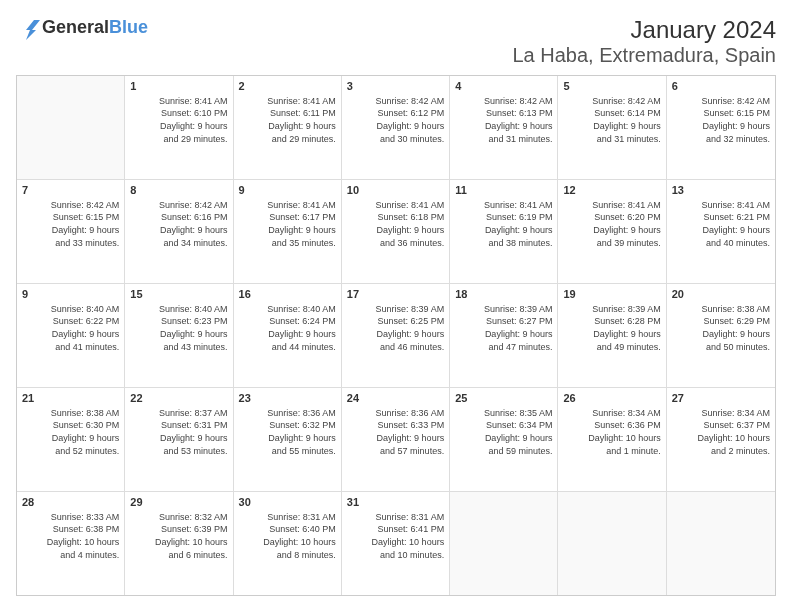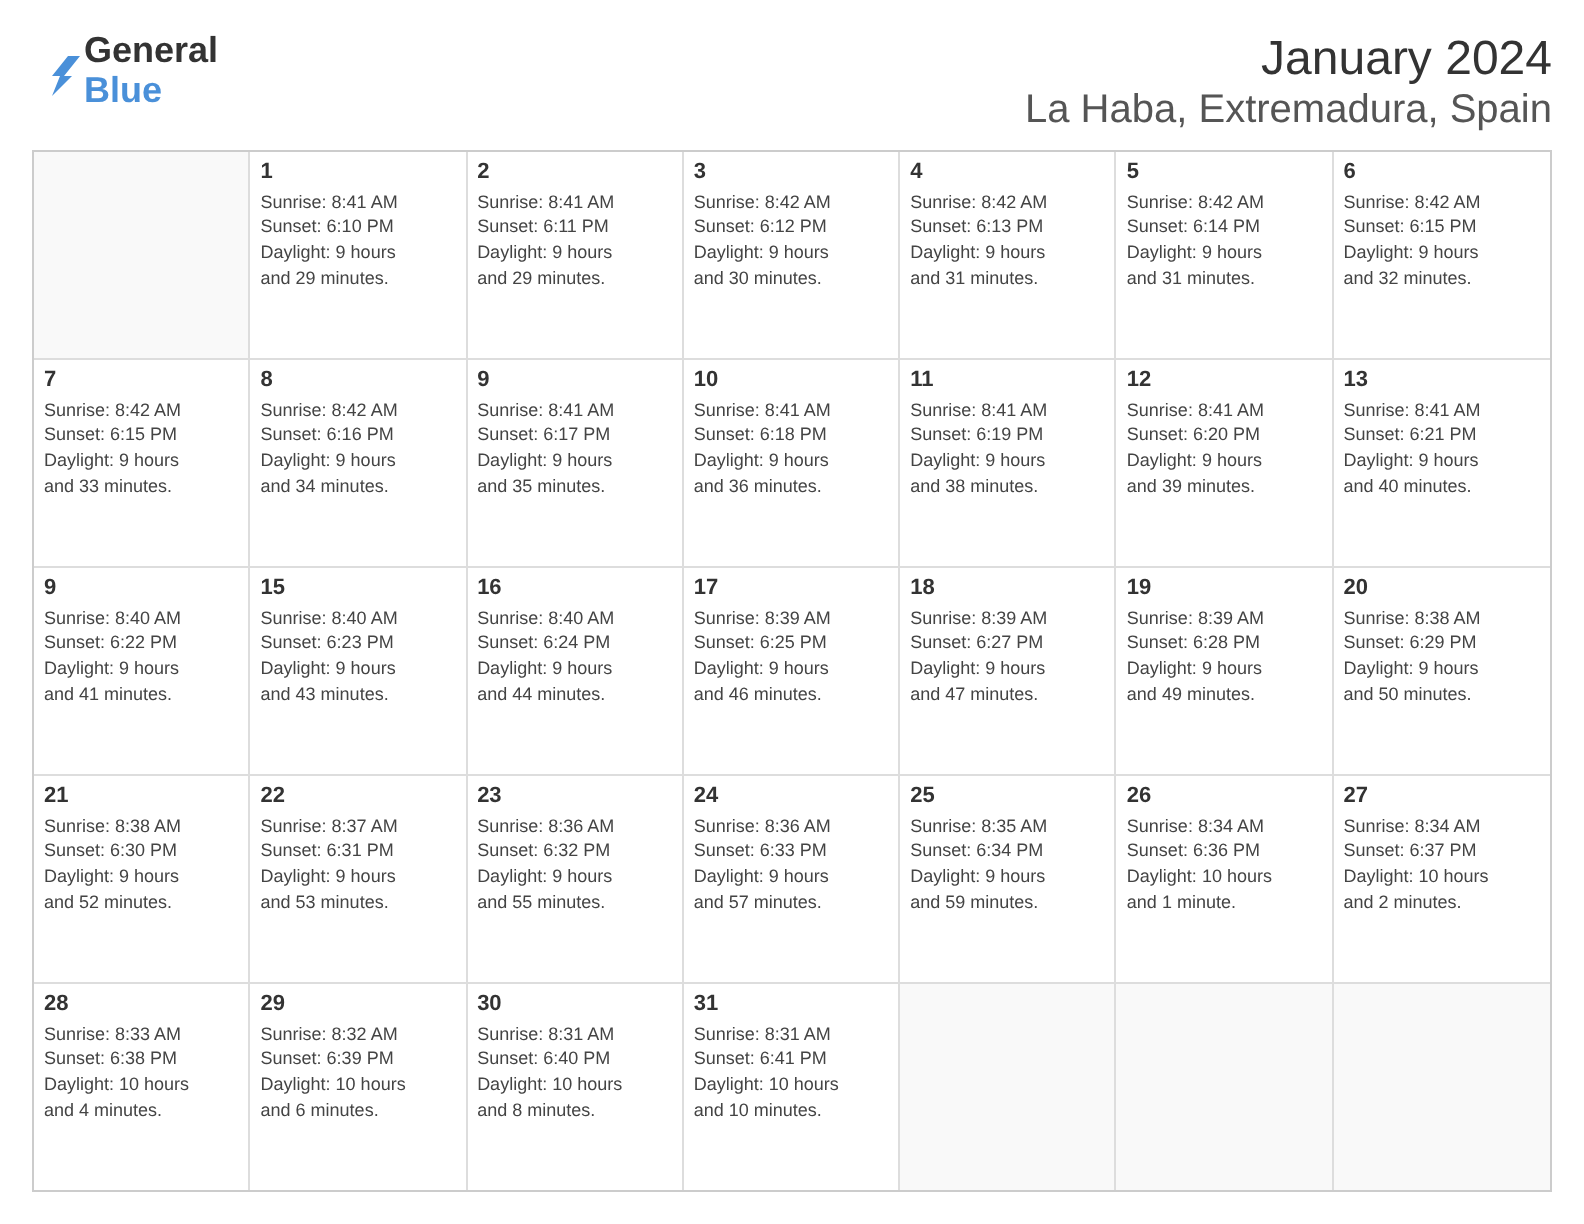--- a/index.html
+++ b/index.html
@@ -22,21 +22,21 @@
       justify-content: space-between;
       align-items: flex-start;
       margin-bottom: 8px;
     }
     .logo {
       display: flex;
       align-items: center;
     }
     .logo-text {
       display: flex;
-      flex-direction: column;
+      flex-direction: row;
       line-height: 1.1;
     }
     .logo-general {
       font-size: 18px;
       font-weight: bold;
       color: #333;
     }
     .logo-blue {
       font-size: 18px;
       font-weight: bold;
@@ -103,20 +103,21 @@
       font-size: 11px;
       font-weight: bold;
       color: #333;
       display: block;
       margin-bottom: 1px;
     }
     .day-info {
       color: #444;
       font-size: 9px;
       line-height: 1.4;
+      text-align: right;
     }
   </style>
 </head>
 <body>
 
 <div class="page">
   <div class="header">
     <div class="logo">
       <svg class="logo-icon" viewBox="0 0 24 24">
         <polygon points="20,4 24,4 16,14 20,14 10,24 14,14 10,14 18,4" fill="#4a90d9"></polygon>

